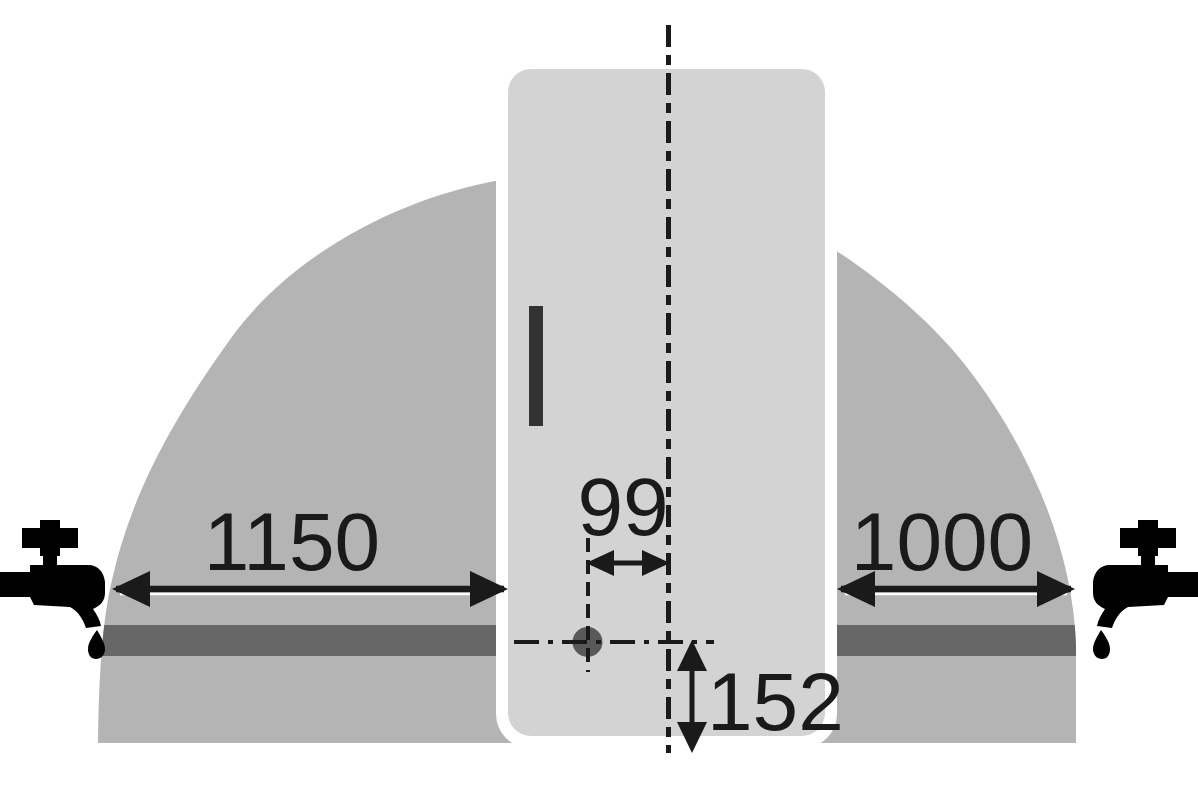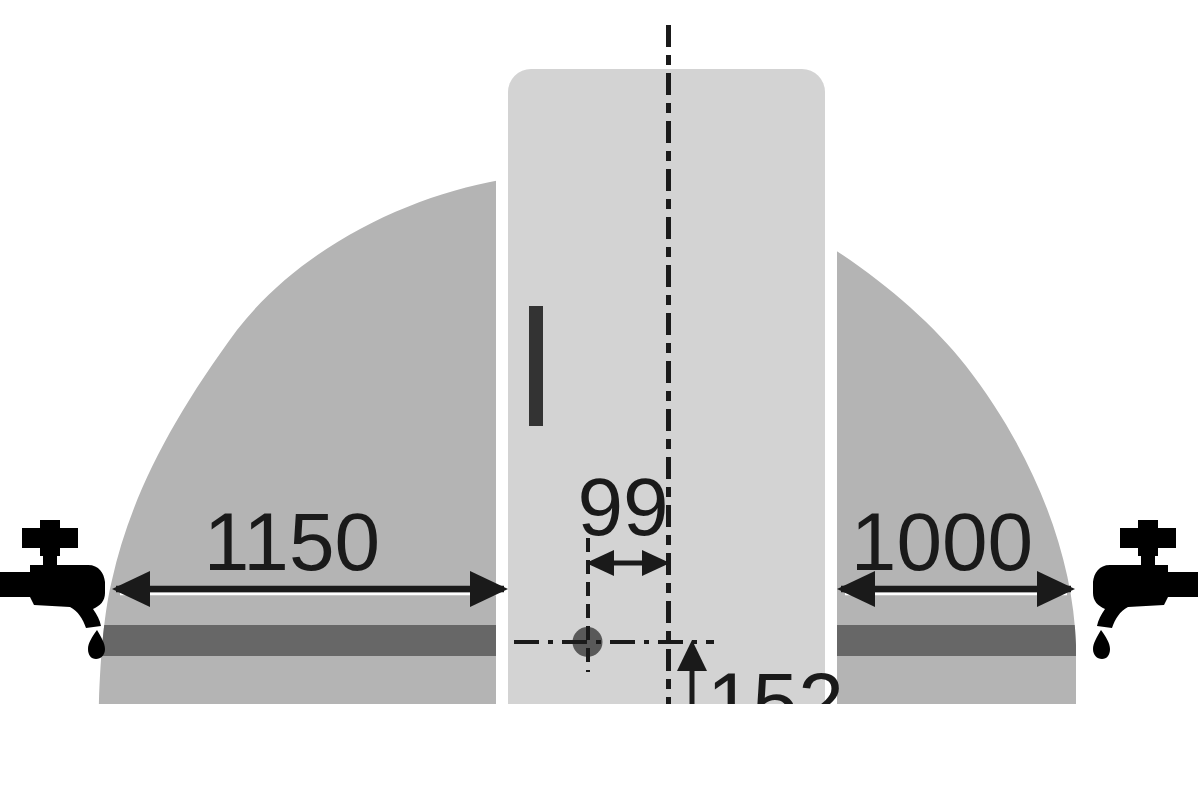--- a/index.html
+++ b/index.html
@@ -1,18 +1,18 @@
 <!DOCTYPE html>
 <html><head>
 <meta charset="utf-8">
 <style>
   html,body{margin:0;padding:0;background:#ffffff;}
   .stage{
     position:relative;
-    width:1198px;height:704px;
+    width:1198px;height:800px;
     overflow:hidden;
     background:#ffffff;
     font-family:"Liberation Sans","DejaVu Sans",sans-serif;
   }
   .stage svg{display:block;width:1198px;height:800px;}
   text.dim{
     font-family:"Liberation Sans","DejaVu Sans",sans-serif;
     font-size:82px;
     font-weight:400;
   }

